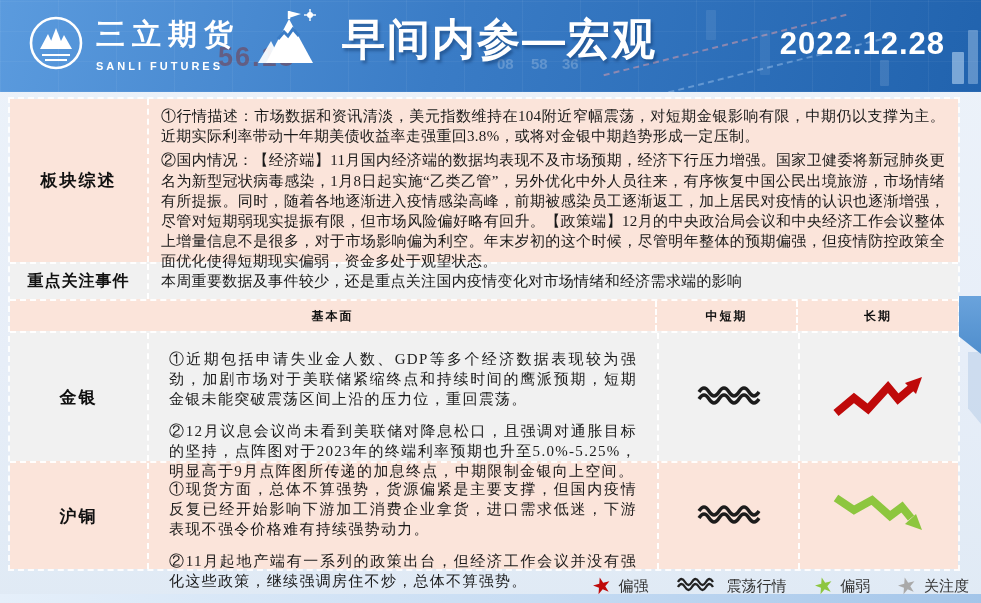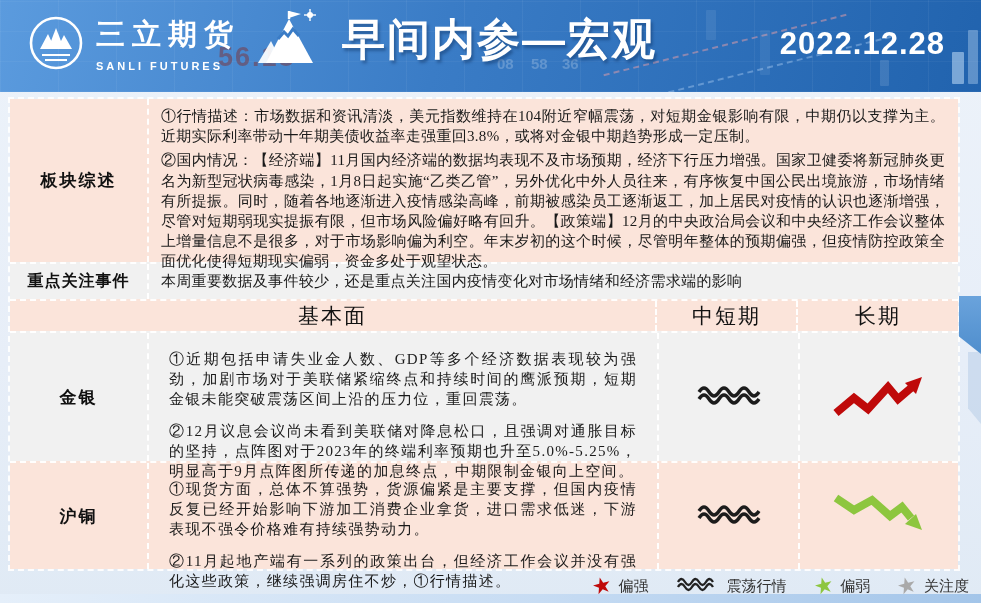--- a/index.html
+++ b/index.html
@@ -46,21 +46,21 @@
   .cell{box-sizing:border-box;}
   .cell+.cell{border-left:2px dashed rgba(255,255,255,.95);}
   .lbl{width:137px;display:flex;align-items:center;justify-content:center;
     font-weight:700;font-size:17px;color:#111;letter-spacing:2px;flex:none;}
   .txt{flex:1;padding:3px 9px 3px 8px;}
   .txt p{margin:4px;font-size:15px;line-height:20.2px;text-align:justify;
     letter-spacing:.3px;color:#1a1a1a;}
   .r-overview{height:163px;}
   .r-events{height:37px;}
   .r-events .txt{display:flex;align-items:center;}
-  .r-colhead{height:32px;font-weight:400;font-size:21px;color:#111;}
+  .r-colhead{height:32px;font-weight:700;font-size:12px;color:#111;}
   .r-colhead .cell{display:flex;align-items:center;justify-content:center;letter-spacing:2px;}
   .ch1{width:645px;flex:none;}
   .ch2{width:141px;flex:none;}
   .ch3{flex:1;}
   .r-gold{height:130px;}
   .r-copper{height:108px;}
   .inst-txt{width:510px;flex:none;padding:4px 8px;box-sizing:border-box;}
   .inst-txt p{margin:12px;font-size:15px;line-height:20px;text-align:justify;
     letter-spacing:1.3px;color:#1a1a1a;}
   .sig{display:flex;align-items:center;justify-content:center;}
@@ -178,21 +178,21 @@
           <polygon points="90,6 84,23 73,12" fill="#bf0a0a"></polygon>
         </svg>
       </span>
     </div>
   </div>
 
   <div class="row r-copper bg-pink">
     <div class="cell lbl">沪铜</div>
     <div class="cell inst-txt">
       <p>①现货方面，总体不算强势，货源偏紧是主要支撑，但国内疫情反复已经开始影响下游加工消费企业拿货，进口需求低迷，下游表现不强令价格难有持续强势动力。</p>
-      <p>②11月起地产端有一系列的政策出台，但经济工作会议并没有强化这些政策，继续强调房住不炒，①行情描述。</p>
+      <p>②11月起地产端有一系列的政策出台，但经济工作会议并没有强化这些政策，继续强调房住不炒，总体不算强势。</p>
     </div>
     <div class="cell sig sig-mid">
       <span>
         <svg width="66" height="22" viewBox="0 0 66 22">
           <path d="M3,8 q5,-8 10,0 t10,0 t10,0 t10,0 t10,0 t10,0" fill="none" stroke="#1c1c1c" stroke-width="3.4"></path>
           <path d="M3,15 q5,-8 10,0 t10,0 t10,0 t10,0 t10,0 t10,0" fill="none" stroke="#1c1c1c" stroke-width="3.4"></path>
         </svg>
       </span>
     </div>
     <div class="cell sig sig-long">

